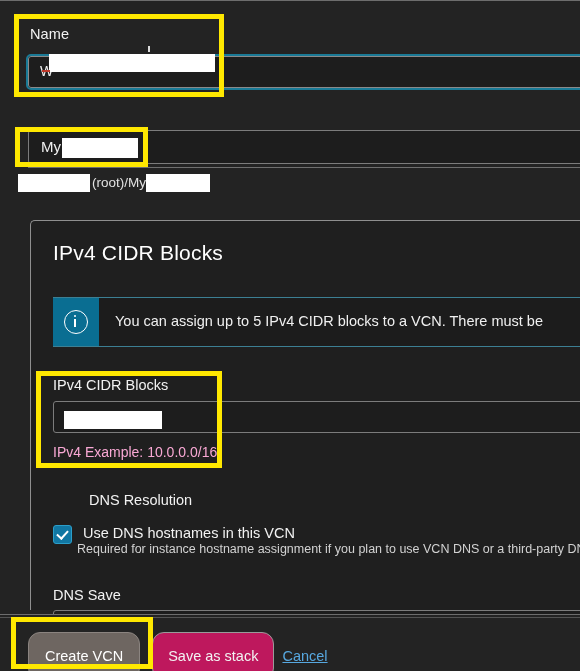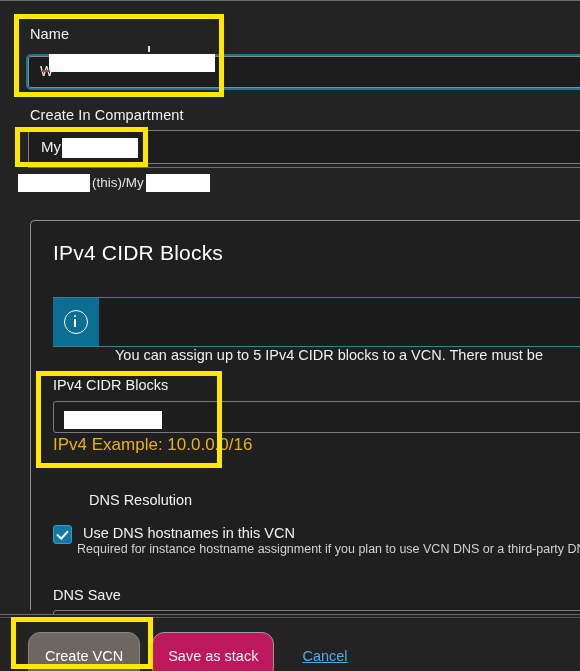--- a/index.html
+++ b/index.html
@@ -179,21 +179,20 @@
     left: 8.8px; top: 8px;
     width: 1.8px; height: 8px;
     background: #ffffff;
   }
   .banner-text {
     position: absolute;
     left: 62px; top: 15px;
     font-size: 14.5px;
     color: #f0f0f0;
     white-space: nowrap;
-    margin-top: 34px;
   }
 
   
   .cidr-label {
     position: absolute;
     left: 22px; top: 156px;
     font-size: 14.5px;
     color: #f2f2f2;
   }
   .cidr-input {
@@ -204,23 +203,23 @@
     background: #1d1d1d;
     border: 1px solid #7c7c7c;
     border-radius: 3px;
   }
   .cidr-redact {
     left: 64px; top: 411px;
     width: 98px; height: 18px;
   }
   .cidr-help {
     position: absolute;
-    left: 22px; top: 214px;
-    font-size: 17px;
-    color: #eab308;
+    left: 22px; top: 223px;
+    font-size: 14px;
+    color: #f9a8d4;
   }
 
   
   .dns-res-label {
     position: absolute;
     left: 22px; top: 271px;
     font-size: 14.5px;
     color: #f2f2f2;
     margin-left: 36px;
   }
@@ -315,21 +314,21 @@
     padding: 0 16px;
   }
   .btn-secondary {
     background: #be185d;
     color: #f2f2f2;
     border: 1px solid #9a9a9a;
     padding: 0 15px;
     margin-left: 12px;
   }
   .link-cancel {
-    margin-left: 28px;
+    margin-left: 8px;
     font-size: 14.5px;
     color: #57a8e0;
     text-decoration: underline;
     cursor: pointer;
   }
 
   
   .hl {
     position: absolute;
     border: 5px solid #ffe800;
@@ -351,29 +350,28 @@
   <div class="name-block">
     <div class="field-label name-label">Name</div>
     <div class="name-input">
       <span class="caret-text">W</span>
     </div>
   </div>
   <span class="redact name-redact"></span>
   <span class="name-squiggle"></span>
   <span class="name-dot"></span>
 
-  <div class="field-label comp-label">Create In Compartment</div>
   <div class="comp-input">
     <span class="comp-text">My</span>
   </div>
   <span class="redact comp-redact"></span>
   <div class="comp-underline"></div>
 
   <span class="redact path-redact-1"></span>
-  <span class="path-text">(this)/My</span>
+  <span class="path-text">(root)/My</span>
   <span class="redact path-redact-2"></span>
 
   <div class="card">
 
     <div class="card-title">IPv4 CIDR Blocks</div>
 
     <div class="banner">
       <div class="banner-icon-box">
         <span class="info-glyph"></span>
       </div>

